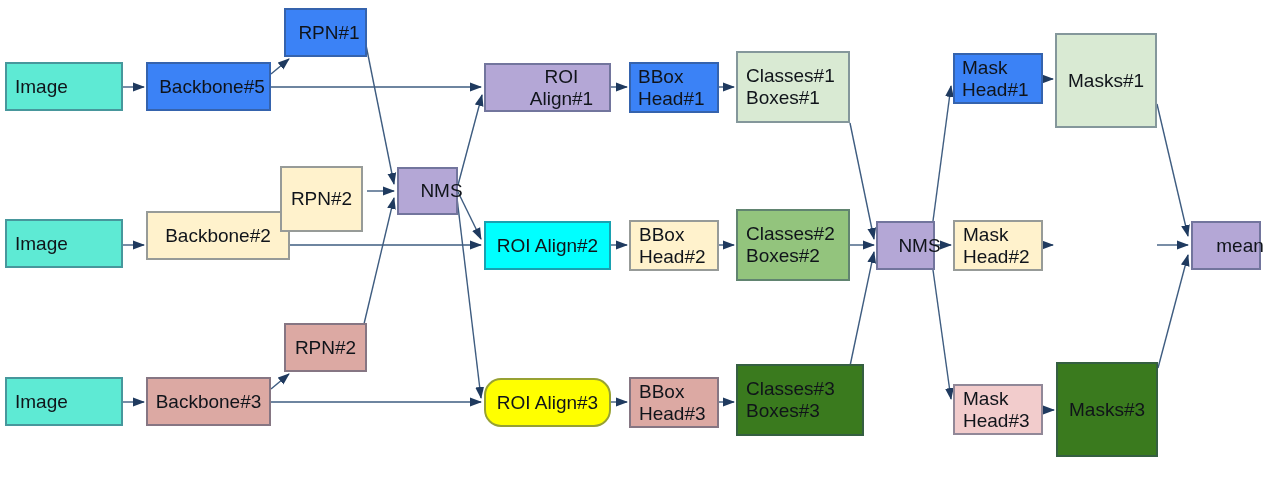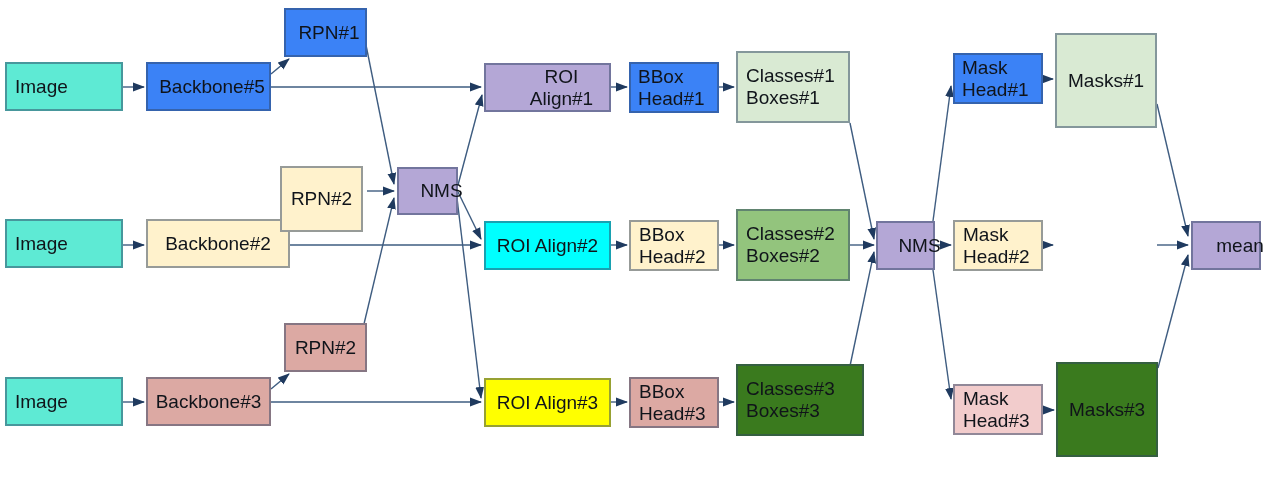--- a/index.html
+++ b/index.html
@@ -17,21 +17,21 @@
     white-space:pre-line;
   }
   .al-c{justify-content:center;text-align:center;}
   .al-l{justify-content:flex-start;text-align:left;padding-left:8px;}
   .c-green {background:#5eead4;}
   .c-blue  {background:#3b82f6;padding-left:7px;}
   .c-cream {background:#FFF2CC;}
   .c-salmon{background:#DCA9A3;}
   .c-purple{background:#B4A7D6;padding-left:28px;}
   .c-cyan  {background:#00FFFF;}
-  .c-yellow{background:#FFFF00;}
+  .c-yellow{background:#FFFF00;border-radius:17px;}
   .c-lgreen{background:#D9EAD3;}
   .c-mgreen{background:#93C47D;}
   .c-dgreen{background:#3A7A1E;}
   .c-pink  {background:#F2CCCC;}
 </style>
 </head>
 <body>
 
 <div class="stage">
 
@@ -74,21 +74,21 @@
     <line x1="1157" y1="104" x2="1188" y2="236" marker-end="url(#arw)"></line>
     <line x1="1157" y1="245" x2="1188" y2="245" marker-end="url(#arw)"></line>
     <line x1="1158" y1="368" x2="1188" y2="255" marker-end="url(#arw)"></line>
   </svg>
 
   <div class="node c-green al-l" style="left:5px;top:62px;width:118px;height:49px">Image</div>
   <div class="node c-green al-l" style="left:5px;top:219px;width:118px;height:49px">Image</div>
   <div class="node c-green al-l" style="left:5px;top:377px;width:118px;height:49px">Image</div>
 
   <div class="node c-blue al-c" style="left:146px;top:62px;width:125px;height:49px">Backbone#5</div>
-  <div class="node c-cream al-c" style="left:146px;top:219px;width:144px;height:49px">Backbone#2</div>
+  <div class="node c-cream al-c" style="left:146px;top:211px;width:144px;height:49px">Backbone#2</div>
   <div class="node c-salmon al-c" style="left:146px;top:377px;width:125px;height:49px">Backbone#3</div>
 
   <div class="node c-blue al-c" style="left:284px;top:8px;width:83px;height:49px">RPN#1</div>
   <div class="node c-cream al-c" style="left:280px;top:166px;width:83px;height:66px">RPN#2</div>
   <div class="node c-salmon al-c" style="left:284px;top:323px;width:83px;height:49px">RPN#2</div>
 
   <div class="node c-purple al-c" style="left:397px;top:167px;width:61px;height:48px">NMS</div>
 
   <div class="node c-purple al-c" style="left:484px;top:63px;width:127px;height:49px">ROI Align#1</div>
   <div class="node c-cyan al-c" style="left:484px;top:221px;width:127px;height:49px">ROI Align#2</div>

